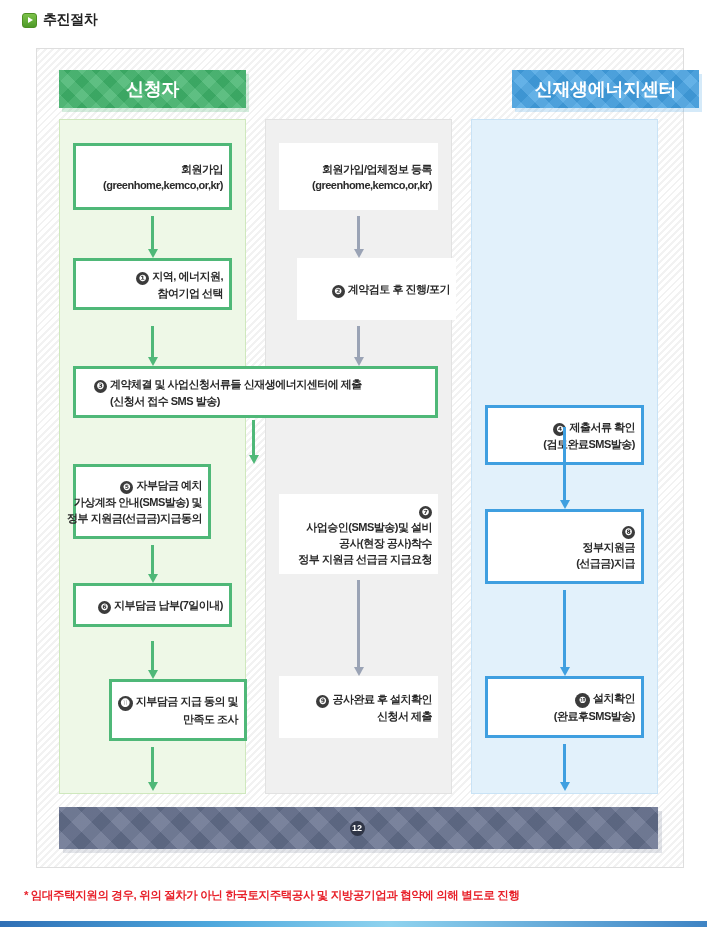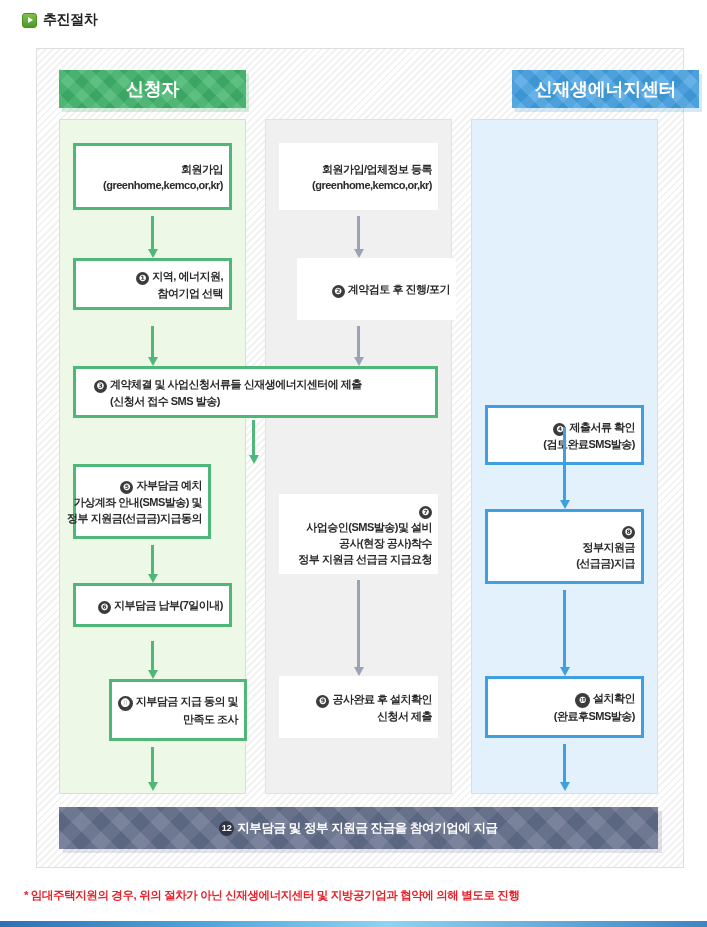--- a/index.html
+++ b/index.html
@@ -368,19 +368,18 @@
     <div class="line">(완료후SMS발송)</div>
   </div>
 
   <div class="arrow blue" style="left:526px; top:695px; height:47px;">
     <span class="stem"></span>
       <span class="head"></span>
   </div>
 
   <div id="footer-bar">
     <span class="num wide">12</span>
-    <span>지부담금 및 정부 지원금 잔금을 참여기업에 지급</span>
   </div>
 
 </div>
 
-<div id="footnote">* 임대주택지원의 경우, 위의 절차가 아닌 신재생에너지센터 및 지방공기업과 협약에 의해 별도로 진행</div>
+<div id="footnote">* 임대주택지원의 경우, 위의 절차가 아닌 한국토지주택공사 및 지방공기업과 협약에 의해 별도로 진행</div>
 <div id="bottom-rule"></div>
 
 </body></html>

